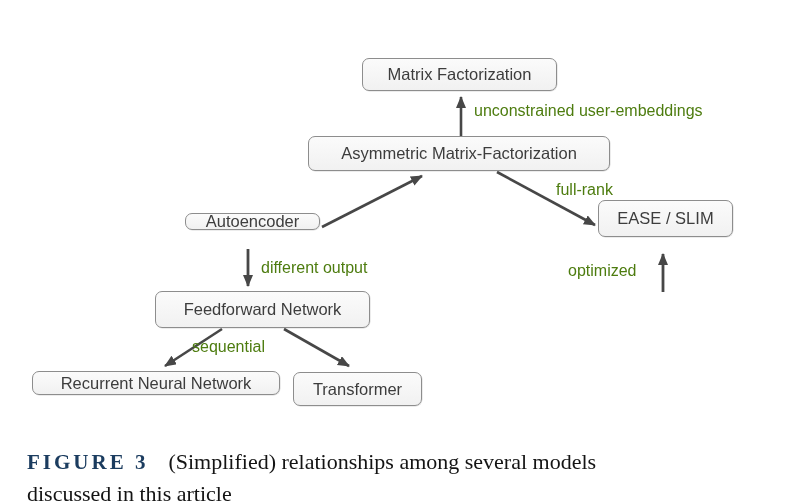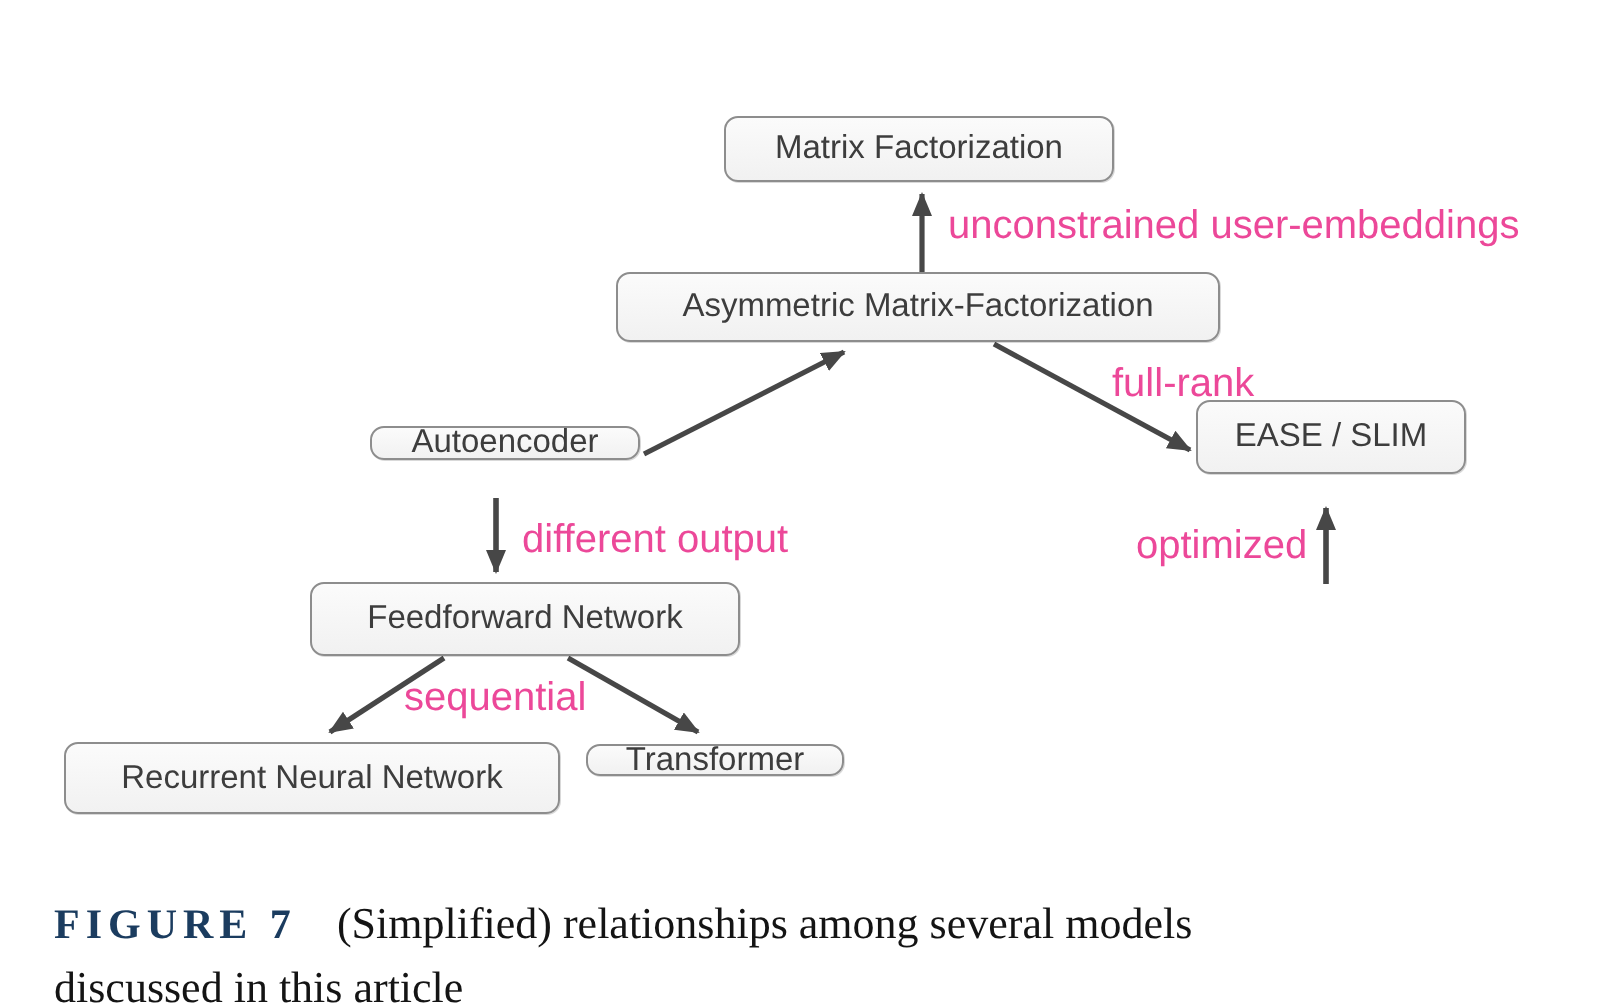--- a/index.html
+++ b/index.html
@@ -43,35 +43,35 @@
   .node-autoencoder  { left: 185px; top: 177px; width: 135px; height: 17px; }
   .node-ease         { left: 598px; top: 164px; width: 135px; height: 37px; }
   .node-ffn          { left: 155px; top: 255px; width: 215px; height: 37px; }
   .node-neighborhood {
     left: 566px; top: 257px; width: 203px; height: 62px;
     white-space: normal;
     justify-content: flex-start;
     padding: 0 14px 0 20px;
     line-height: 28px;
   }
-  .node-rnn          { left: 32px;  top: 335px; width: 248px; height: 36px; }
-  .node-transformer  { left: 293px; top: 336px; width: 129px; height: 16px; }
+  .node-rnn          { left: 32px;  top: 335px; width: 248px; height: 24px; }
+  .node-transformer  { left: 293px; top: 336px; width: 129px; height: 34px; }
 
   .edge-label {
     position: absolute;
-    color: #ec4899;
-    font-size: 20px;
+    color: #4d7c0f;
+    font-size: 16px;
     white-space: nowrap;
   }
   .lbl-unconstrained { left: 474px; top: 66px;  }
   .lbl-linear        { left: 226px; top: 147px; }
   .lbl-fullrank      { left: 556px; top: 145px; }
   .lbl-different     { left: 261px; top: 223px; }
   .lbl-optimized     { left: 568px; top: 226px; }
-  .lbl-sequential    { left: 202px; top: 302px; }
+  .lbl-sequential    { left: 192px; top: 302px; }
 
   .caption {
     position: absolute;
     left: 27px;
     top: 410px;
     width: 760px;
     font-family: "Liberation Serif", serif;
     font-size: 22px;
     color: #141414;
     line-height: 32px;
@@ -113,18 +113,18 @@
   <div class="node node-transformer">Transformer</div>
 
   <span class="edge-label lbl-unconstrained">unconstrained user-embeddings</span>
   <span class="edge-label lbl-fullrank">full-rank</span>
   <span class="edge-label lbl-different">different output</span>
   <span class="edge-label lbl-optimized">optimized</span>
   <span class="edge-label lbl-sequential">sequential</span>
 
   <div class="caption">
     <div>
-      <span class="caption-label">FIGURE 7</span><span>(Simplified) relationships among several models</span>
+      <span class="caption-label">FIGURE 3</span><span>(Simplified) relationships among several models</span>
     </div>
     <div>discussed in this article</div>
   </div>
 
 </div>
 
 </body></html>

